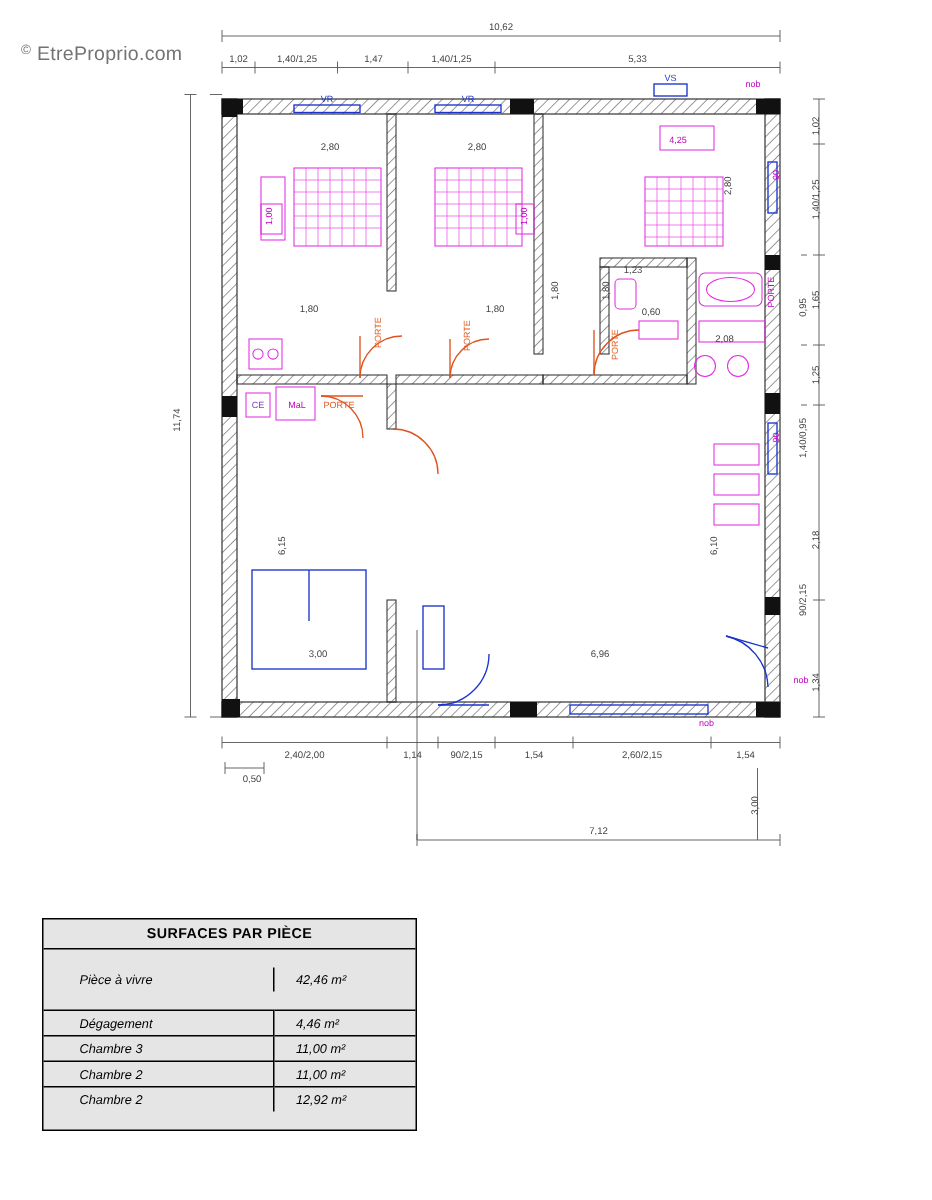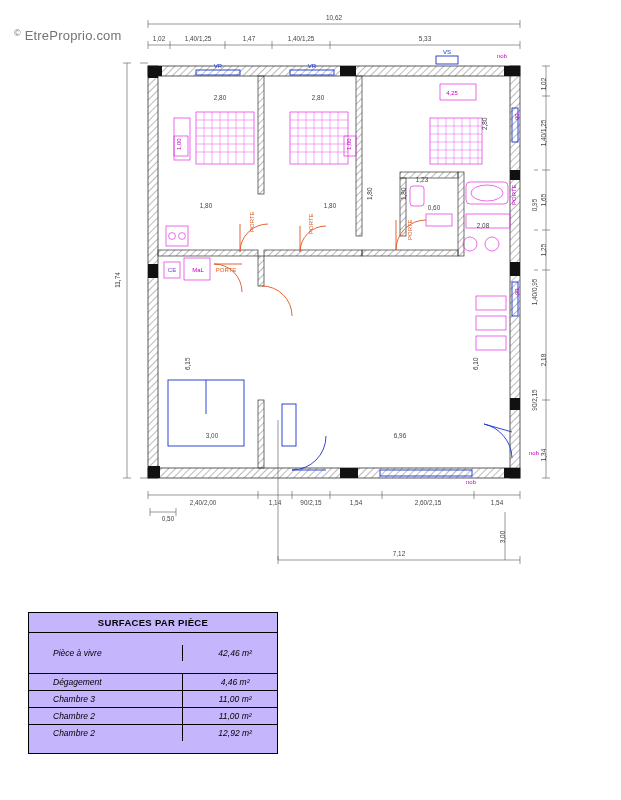--- a/index.html
+++ b/index.html
@@ -2,26 +2,26 @@
 <html><head>
 <meta charset="utf-8">
 <style>
   html,body{margin:0;padding:0;background:#ffffff;}
   body{width:621px;height:800px;position:relative;font-family:"Liberation Sans",sans-serif;color:#000;overflow:hidden;}
   .plan{position:absolute;left:0;top:0;width:621px;height:800px;}
   svg{display:block;}
   .wm{position:absolute;left:14px;top:28px;font-size:13px;color:#737373;letter-spacing:.2px;font-family:"Liberation Sans",sans-serif;}
   .wm .c{font-size:9px;vertical-align:top;}
   
-  .surf{position:absolute;left:28px;top:612px;width:248px;border:1px solid #000;background:#c4b5fd;}
+  .surf{position:absolute;left:28px;top:612px;width:248px;border:1px solid #000;background:#e5e5e5;}
   .surf .hdr{text-align:center;font-weight:bold;font-size:9.5px;padding:4px 0 4px 0;border-bottom:1px solid #000;letter-spacing:.3px;}
   .surf table{border-collapse:collapse;width:100%;}
   .surf td{font-size:8.5px;font-style:italic;padding:3.0px 4px;margin-top:36px;}
   .surf td.n{width:62%;padding-left:24px;}
-  .surf td.v{width:38%;border-left:1px solid #000;padding-left:14px;font-style:italic;text-align:center;}
+  .surf td.v{width:38%;border-left:1px solid #000;padding-left:14px;font-style:italic;}
   .surf tr.line td{border-top:1px solid #000;}
   .surf tr.gap td{border:0;height:6px;}
   .dim{font-size:6.4px;fill:#444;font-family:"Liberation Sans",sans-serif;}
   .lab{font-size:6px;fill:#7a3ccc;}
   .labm{font-size:6px;fill:#c000c0;}
   .labr{font-size:6px;fill:#e05a1e;}
   .labb{font-size:6px;fill:#1a33cc;}
 </style>
 </head>
 <body>

